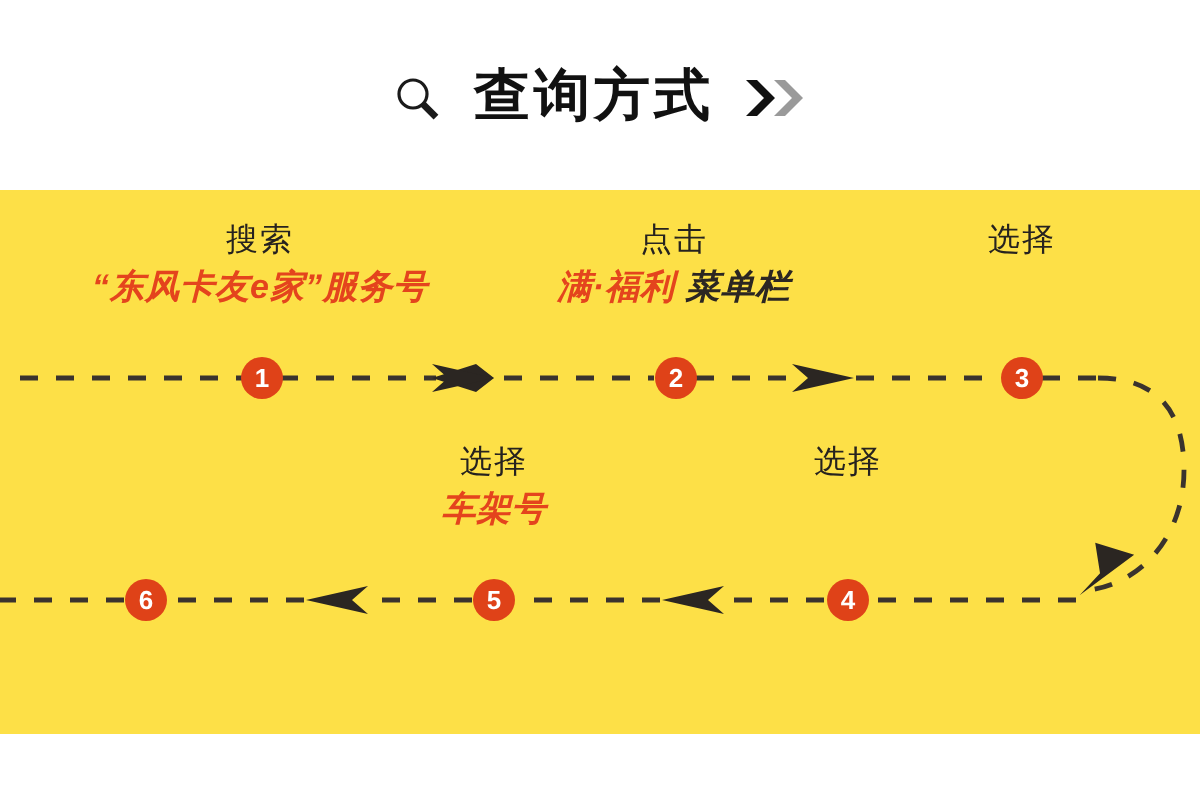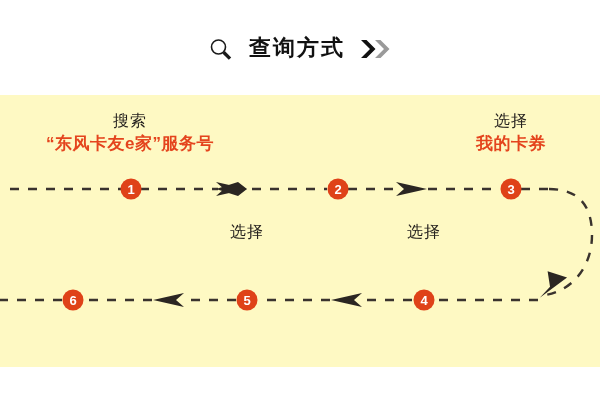--- a/index.html
+++ b/index.html
@@ -28,42 +28,42 @@
     justify-content: center;
     gap: 14px;
   }
   #search-icon-wrap {
     width: 28px;
     height: 28px;
     display: block;
     margin-top: 4px;
   }
   #page-title {
-    font-size: 22px;
+    font-size: 28px;
     font-weight: bold;
     color: #111111;
     letter-spacing: 2px;
     line-height: 1;
     white-space: nowrap;
   }
   #chevrons {
     display: flex;
     align-items: center;
     gap: 1px;
     margin-top: 3px;
   }
 
   
   #flow-panel {
     position: absolute;
     left: 0;
     top: 95px;
     width: 600px;
     height: 272px;
-    background: #fef9c3;
+    background: #fde047;
     overflow: hidden;
   }
   #flow-svg {
     position: absolute;
     left: 0;
     top: 0;
     width: 600px;
     height: 272px;
   }
 
@@ -82,20 +82,21 @@
     color: #26221f;
     letter-spacing: 1px;
   }
   .step-value {
     display: block;
     font-size: 17px;
     font-weight: bold;
     color: #e4441d;
     letter-spacing: 0.5px;
     margin-top: 4px;
+    font-style: italic;
   }
   .step-value .neutral {
     color: #2b2622;
   }
 
   
   .step-badge {
     position: absolute;
     width: 21px;
     height: 21px;
@@ -160,32 +161,36 @@
 
     <path d="M362 198 L331 205 L362 212 L354 205 Z" fill="#2b2622"></path>
     <path d="M184 198 L153 205 L184 212 L176 205 Z" fill="#2b2622"></path>
   </svg>
 
   <div class="step-text" style="left:130px; top:17px;">
     <span class="step-label">搜索</span>
     <span class="step-value"><span>“东风卡友e家”服务号</span><span class="neutral"></span></span>
   </div>
 
+  <div class="step-text" style="left:337px; top:17px;">
+    <span class="step-label">点击</span>
+    <span class="step-value"><span>满·福利 </span><span class="neutral">菜单栏</span></span>
+  </div>
 
   <div class="step-text" style="left:511px; top:17px;">
     <span class="step-label">选择</span>
-    <span class="step-value"><span>我的卡券</span><span class="neutral"></span></span>
   </div>
 
   <div class="step-text" style="left:424px; top:128px;">
     <span class="step-label">选择</span>
   </div>
 
   <div class="step-text" style="left:247px; top:128px;">
     <span class="step-label">选择</span>
+    <span class="step-value"><span>车架号</span><span class="neutral"></span></span>
   </div>
 
 
   <div class="step-badge" style="left:131px; top:94px;">1</div>
   <div class="step-badge" style="left:338px; top:94px;">2</div>
   <div class="step-badge" style="left:511px; top:94px;">3</div>
 
   <div class="step-badge" style="left:424px; top:205px;">4</div>
   <div class="step-badge" style="left:247px; top:205px;">5</div>
   <div class="step-badge" style="left:73px; top:205px;">6</div>

